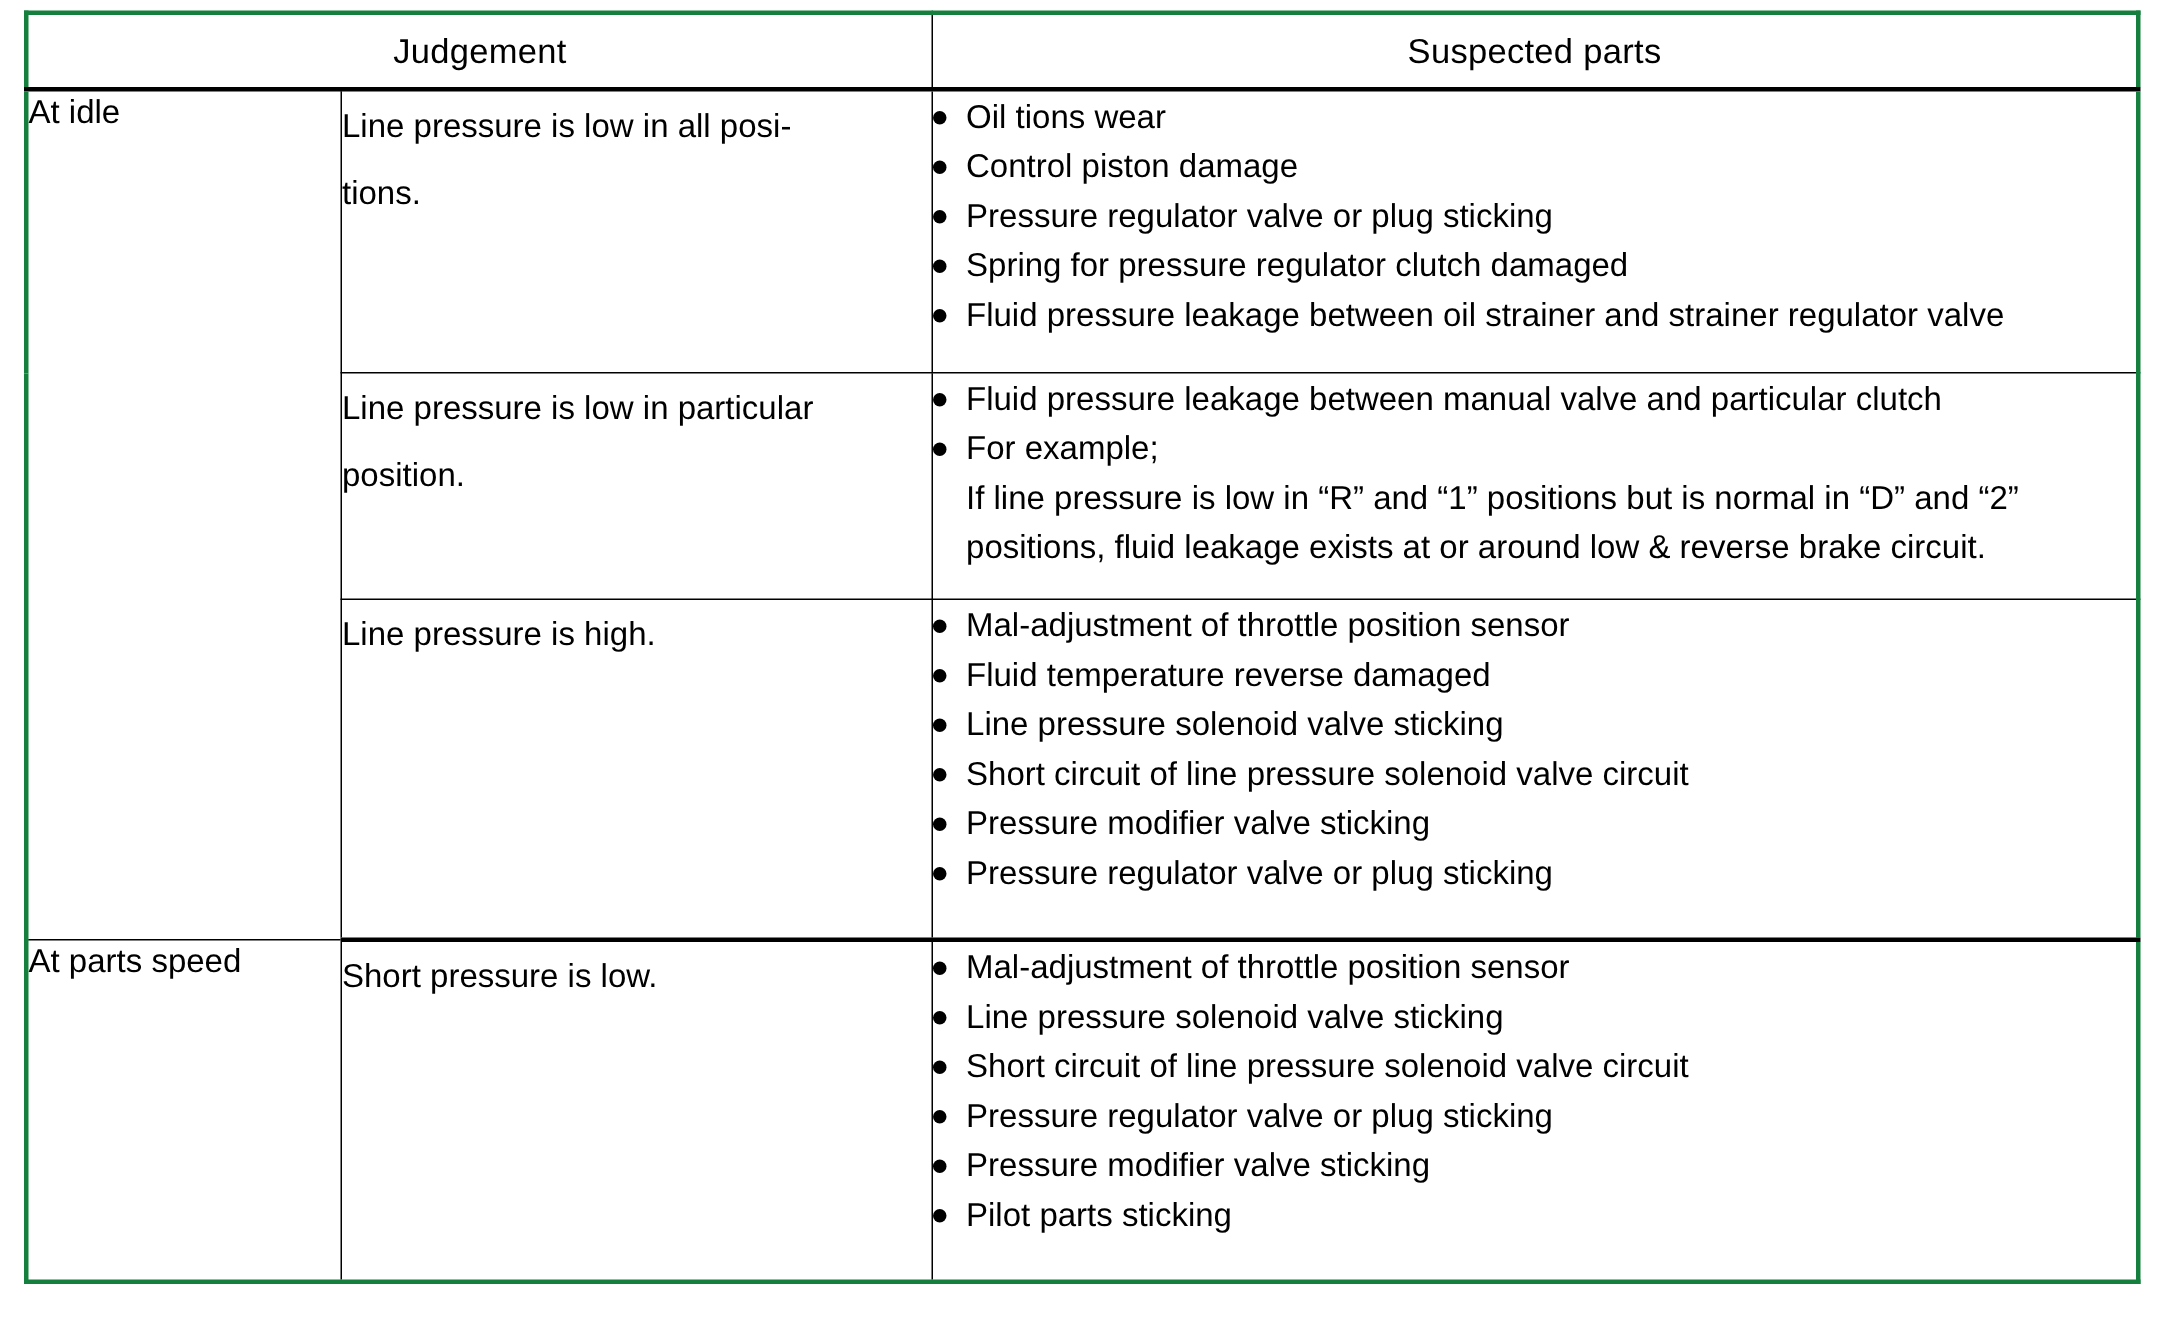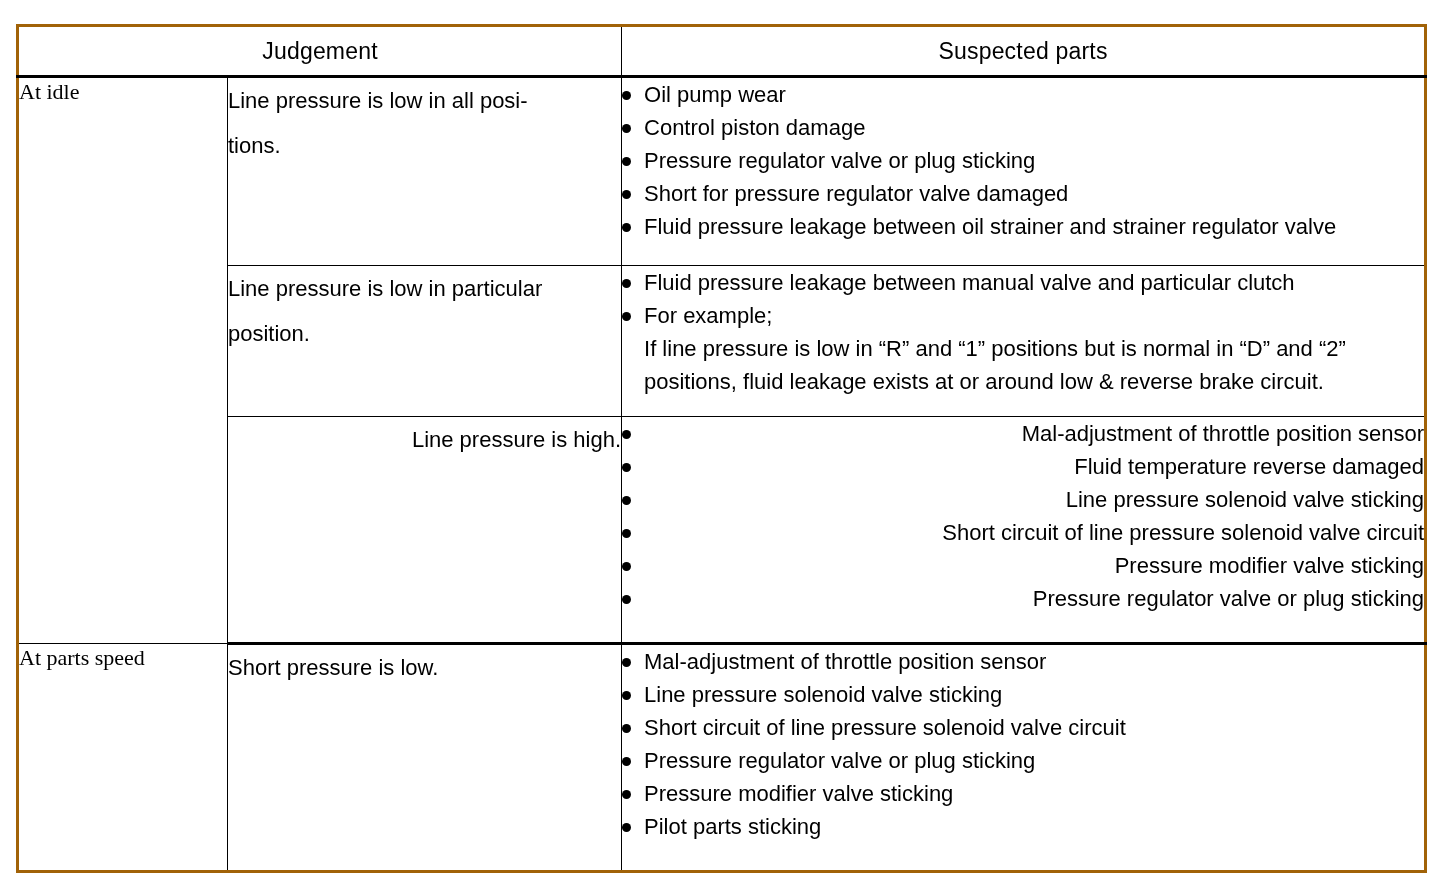--- a/index.html
+++ b/index.html
@@ -38,22 +38,21 @@
   .diag-table th {
     border: 1px solid #000000;
     vertical-align: top;
     padding: 0;
     background: #ffffff;
     font-weight: normal;
   }
 
   
   .diag-table {
-    border: 3px solid #a16207;
-    margin-top: 17px;
+    border: 3px solid #15803d;
   }
 
   
   col.c-cond  { width: 210px; }
   col.c-judge { width: 394px; }
   col.c-parts { width: 804px; }
 
   
   .hdr-cell {
     height: 48px;
@@ -71,21 +70,20 @@
   
   .cond-cell {
     vertical-align: middle;
     padding-left: 16px;
     font-size: 22px;
     border-right: 2px solid #000000;
   }
   .cond-cell .cond-label {
     display: block;
     line-height: 1.25;
-    font-family: Liberation Serif, serif;
   }
 
   
   .judge-cell {
     padding: 13px 14px 10px 12px;
     font-size: 22px;
     line-height: 45px;
     border-right: 2px solid #000000;
   }
   .judge-cell .judge-text {
@@ -121,21 +119,20 @@
   ul.parts-list > li .item-text {
     display: block;
   }
   ul.parts-list > li .item-cont {
     display: block;
   }
 
   
   tr.group-end > td {
     border-bottom: 3px solid #000000 !important;
-    text-align: right;
   }
 </style>
 </head>
 <body>
 
 <div id="page">
 
   <table class="diag-table">
     <colgroup>
       <col class="c-cond">
@@ -160,33 +157,33 @@
         <td class="cond-cell" rowspan="3">
           <span class="cond-label">At idle</span>
         </td>
         <td class="judge-cell">
           <span class="judge-text">Line pressure is low in all posi-<br>tions.</span>
         </td>
         <td class="parts-cell">
           <ul class="parts-list">
               <li>
                 <span class="bullet-dot"></span>
-                <span class="item-text">Oil pump wear</span>
+                <span class="item-text">Oil tions wear</span>
               </li>
               <li>
                 <span class="bullet-dot"></span>
                 <span class="item-text">Control piston damage</span>
               </li>
               <li>
                 <span class="bullet-dot"></span>
                 <span class="item-text">Pressure regulator valve or plug sticking</span>
               </li>
               <li>
                 <span class="bullet-dot"></span>
-                <span class="item-text">Short for pressure regulator valve damaged</span>
+                <span class="item-text">Spring for pressure regulator clutch damaged</span>
               </li>
               <li>
                 <span class="bullet-dot"></span>
                 <span class="item-text">Fluid pressure leakage between oil strainer and strainer regulator valve</span>
               </li>
             </ul>
         </td>
       </tr>
 
       <tr>

